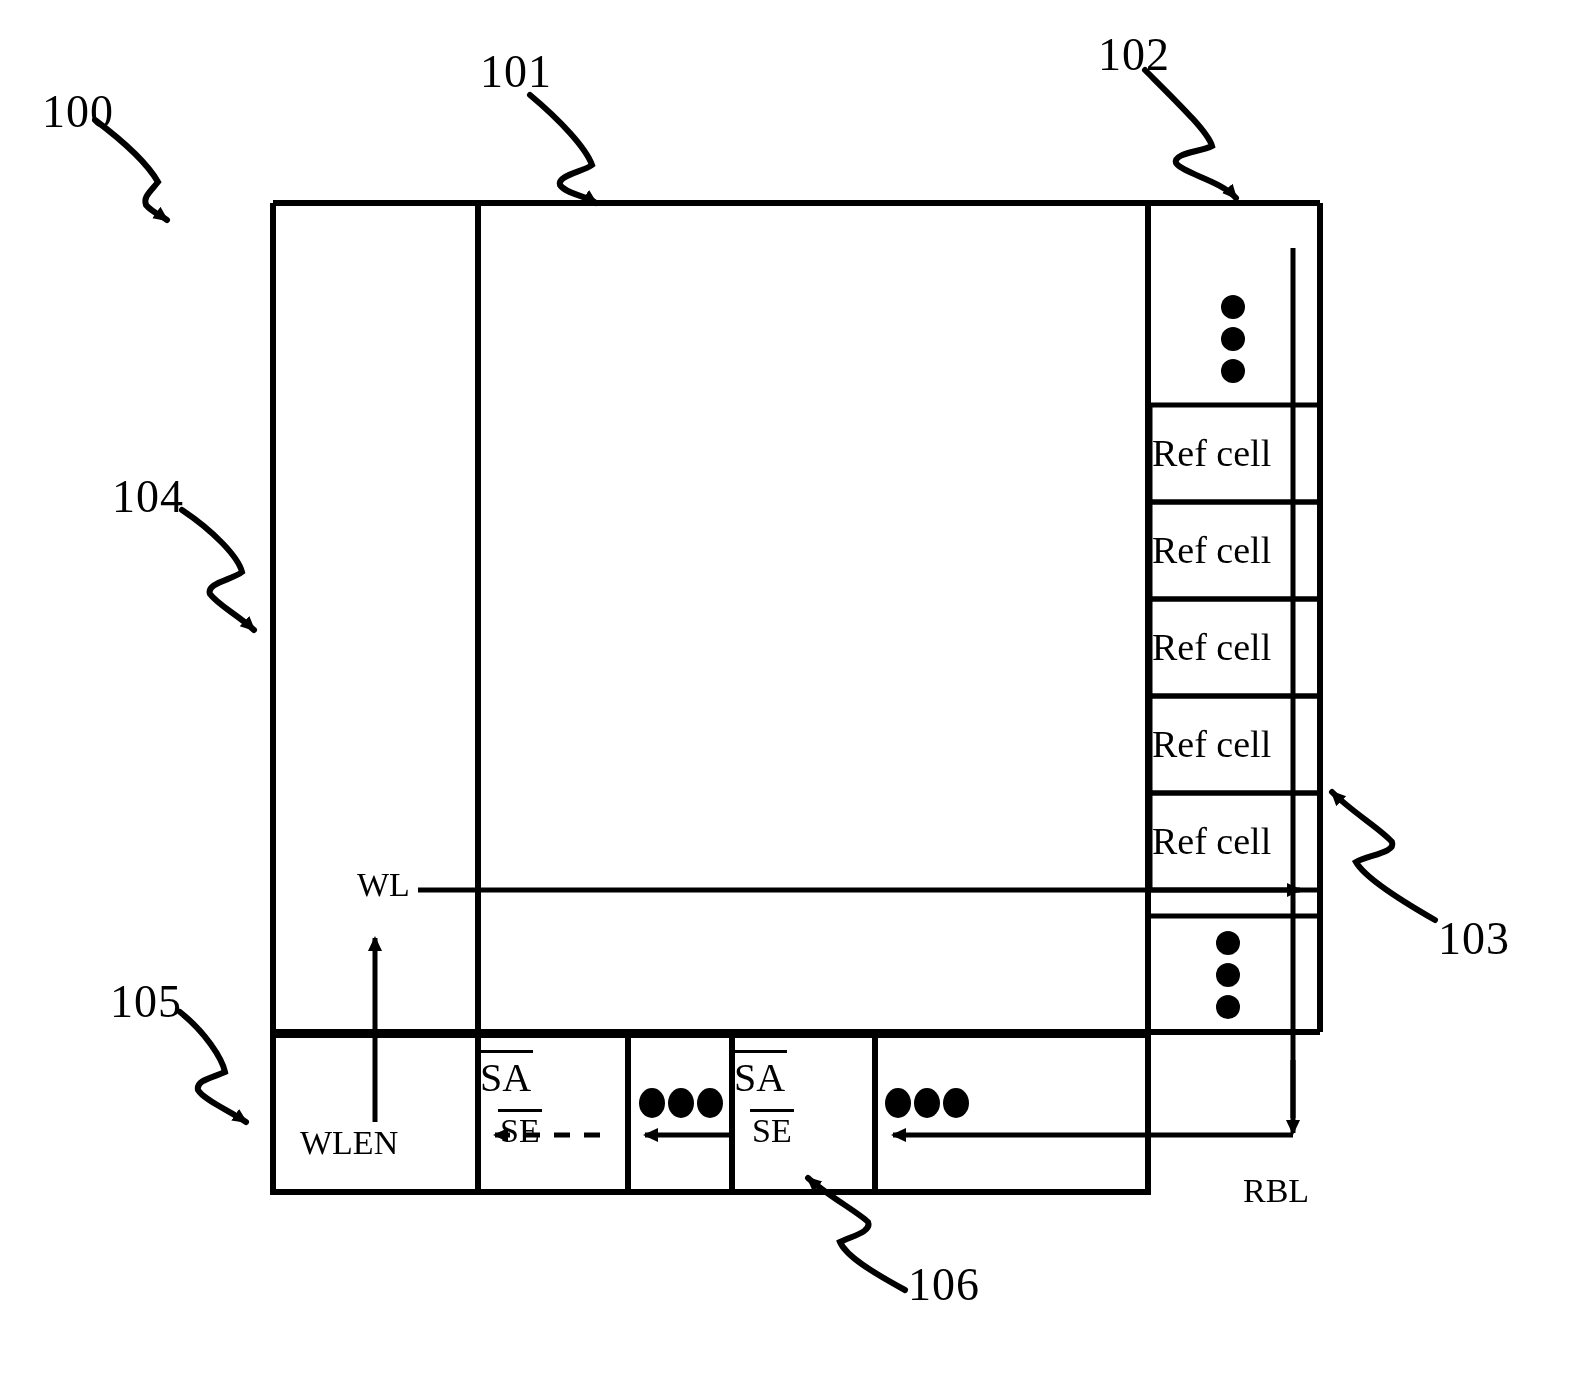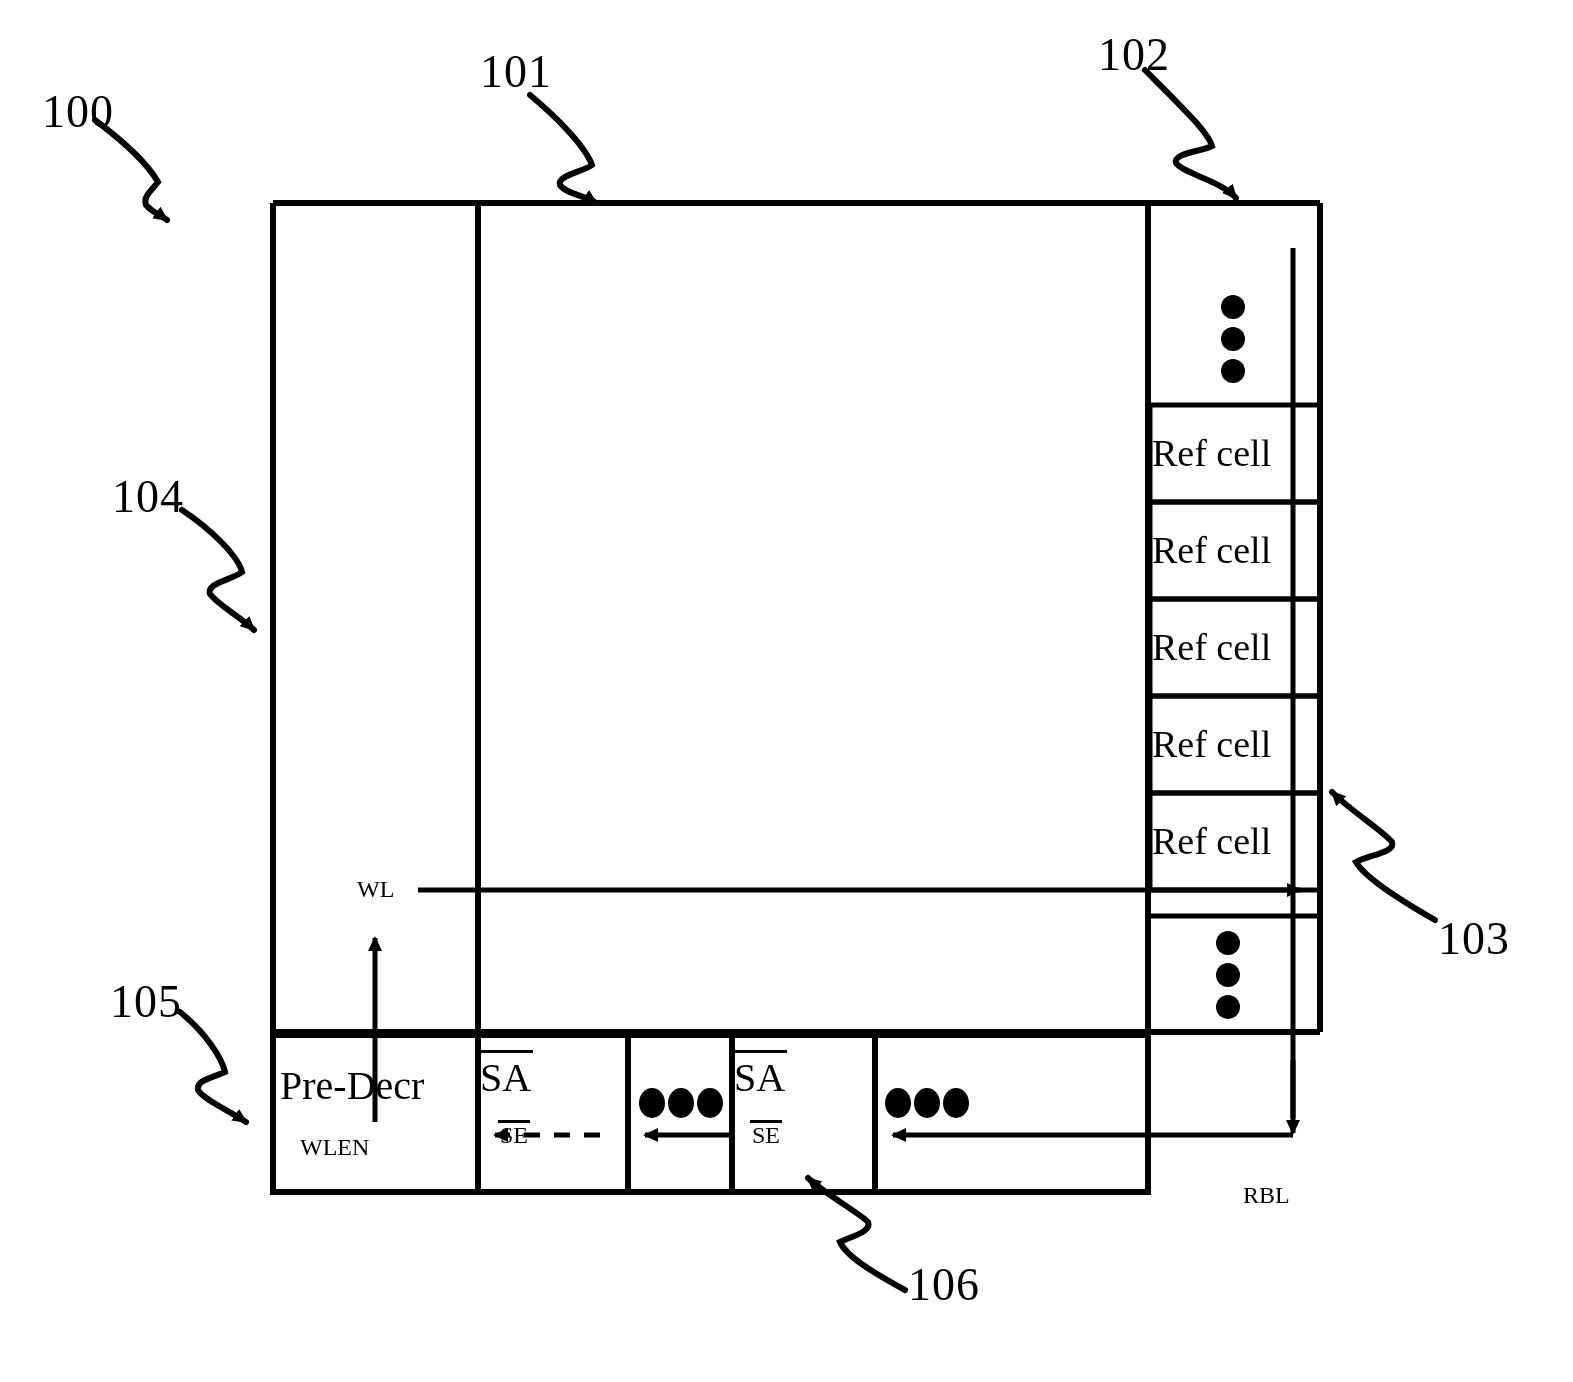--- a/index.html
+++ b/index.html
@@ -2,21 +2,21 @@
 <html><head>
 <meta charset="utf-8">
 <style>
   html,body{margin:0;padding:0;background:#fff;}
   body{width:1573px;height:1382px;font-family:"Liberation Serif",serif;}
   #root{position:relative;width:1573px;height:1382px;overflow:hidden;background:#fff;}
   svg#canvas{position:absolute;left:0;top:0;width:1573px;height:1382px;}
   .lbl{position:absolute;font-family:"Liberation Serif",serif;color:#000;white-space:nowrap;}
   .refnum{font-size:46px;letter-spacing:1px;}
   .blocktxt{font-size:40px;}
-  .sigtxt{font-size:24px;margin-top:10px;}
+  .sigtxt{font-size:34px;}
   .cellrow{position:absolute;font-size:38px;}
   .ctr{}
   
   .bar{position:relative;display:inline-block;}
   .bar::before{content:"";position:absolute;left:-2px;right:-2px;top:-0.10em;height:3px;background:#000;}
 </style>
 </head>
 <body>
 
 <div id="root">
@@ -132,21 +132,20 @@
   <div class="lbl cellrow ctr" style="left:1152px;top:431px;width:166px;">Ref cell</div>
   <div class="lbl cellrow ctr" style="left:1152px;top:528px;width:166px;">Ref cell</div>
   <div class="lbl cellrow ctr" style="left:1152px;top:625px;width:166px;">Ref cell</div>
   <div class="lbl cellrow ctr" style="left:1152px;top:722px;width:166px;">Ref cell</div>
   <div class="lbl cellrow ctr" style="left:1152px;top:819px;width:166px;">Ref cell</div>
 
   <div class="lbl sigtxt" style="left:357px;top:866px;">WL</div>
 
   <div class="lbl sigtxt" style="left:1243px;top:1172px;font-family:Liberation Serif, serif;">RBL</div>
 
-  <div class="lbl blocktxt ctr" style="left:280px;top:1062px;width:196px;">Pre-Decr</div>
   <div class="lbl sigtxt ctr" style="left:300px;top:1124px;width:176px;">WLEN</div>
 
   <div class="lbl blocktxt ctr" style="left:480px;top:1054px;width:146px;">
     <span class="bar">SA</span>
   </div>
   <div class="lbl sigtxt ctr" style="left:500px;top:1112px;width:126px;">
     <span class="bar">SE</span>
   </div>
 
   <div class="lbl blocktxt ctr" style="left:734px;top:1054px;width:140px;">

